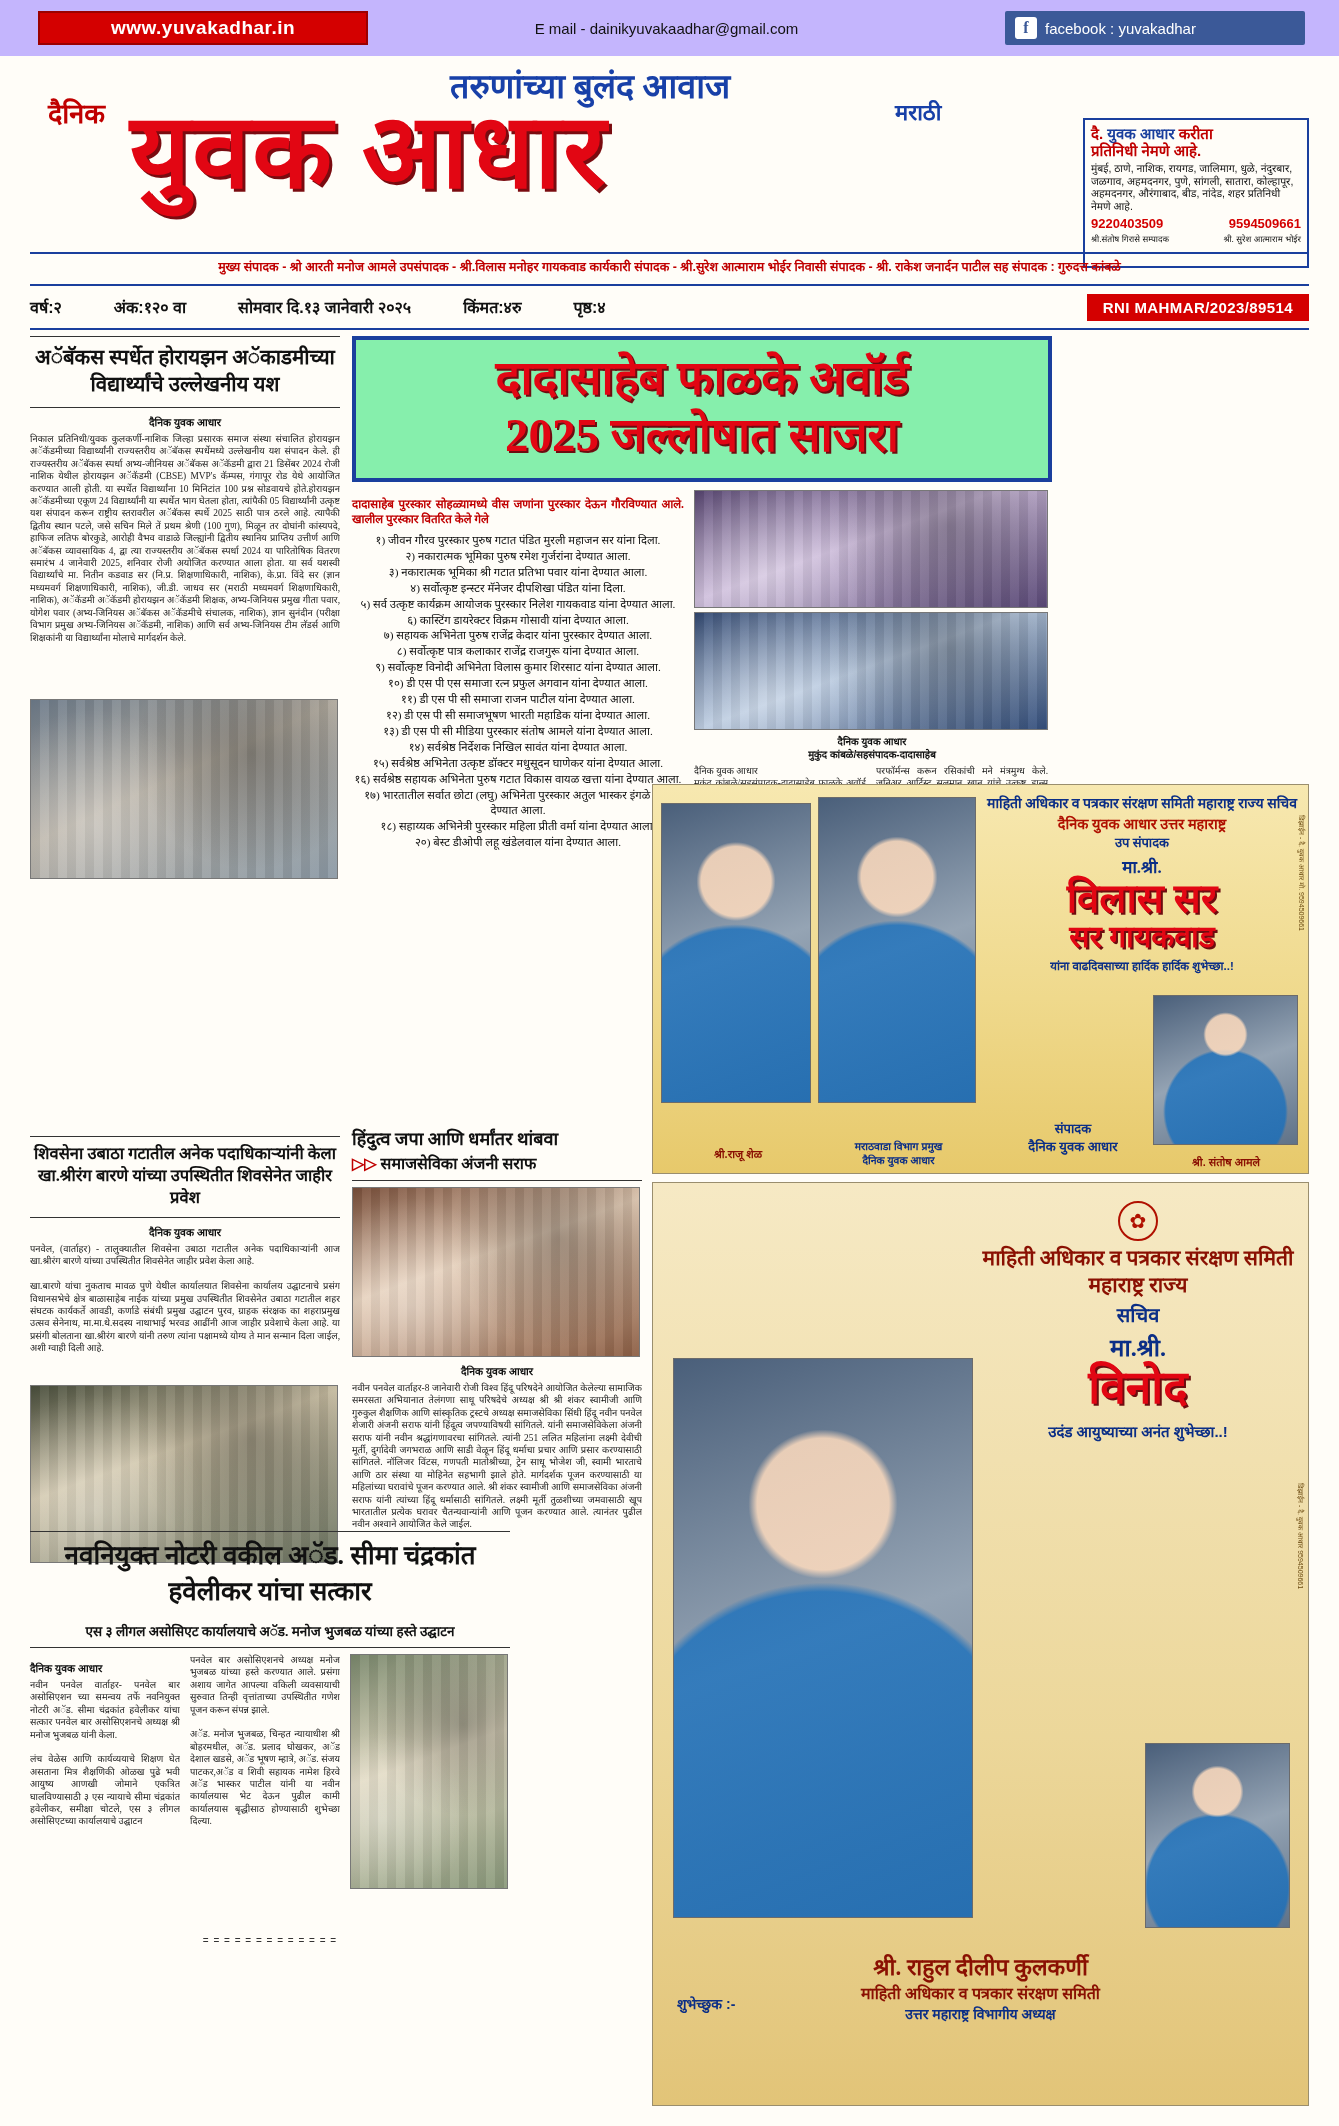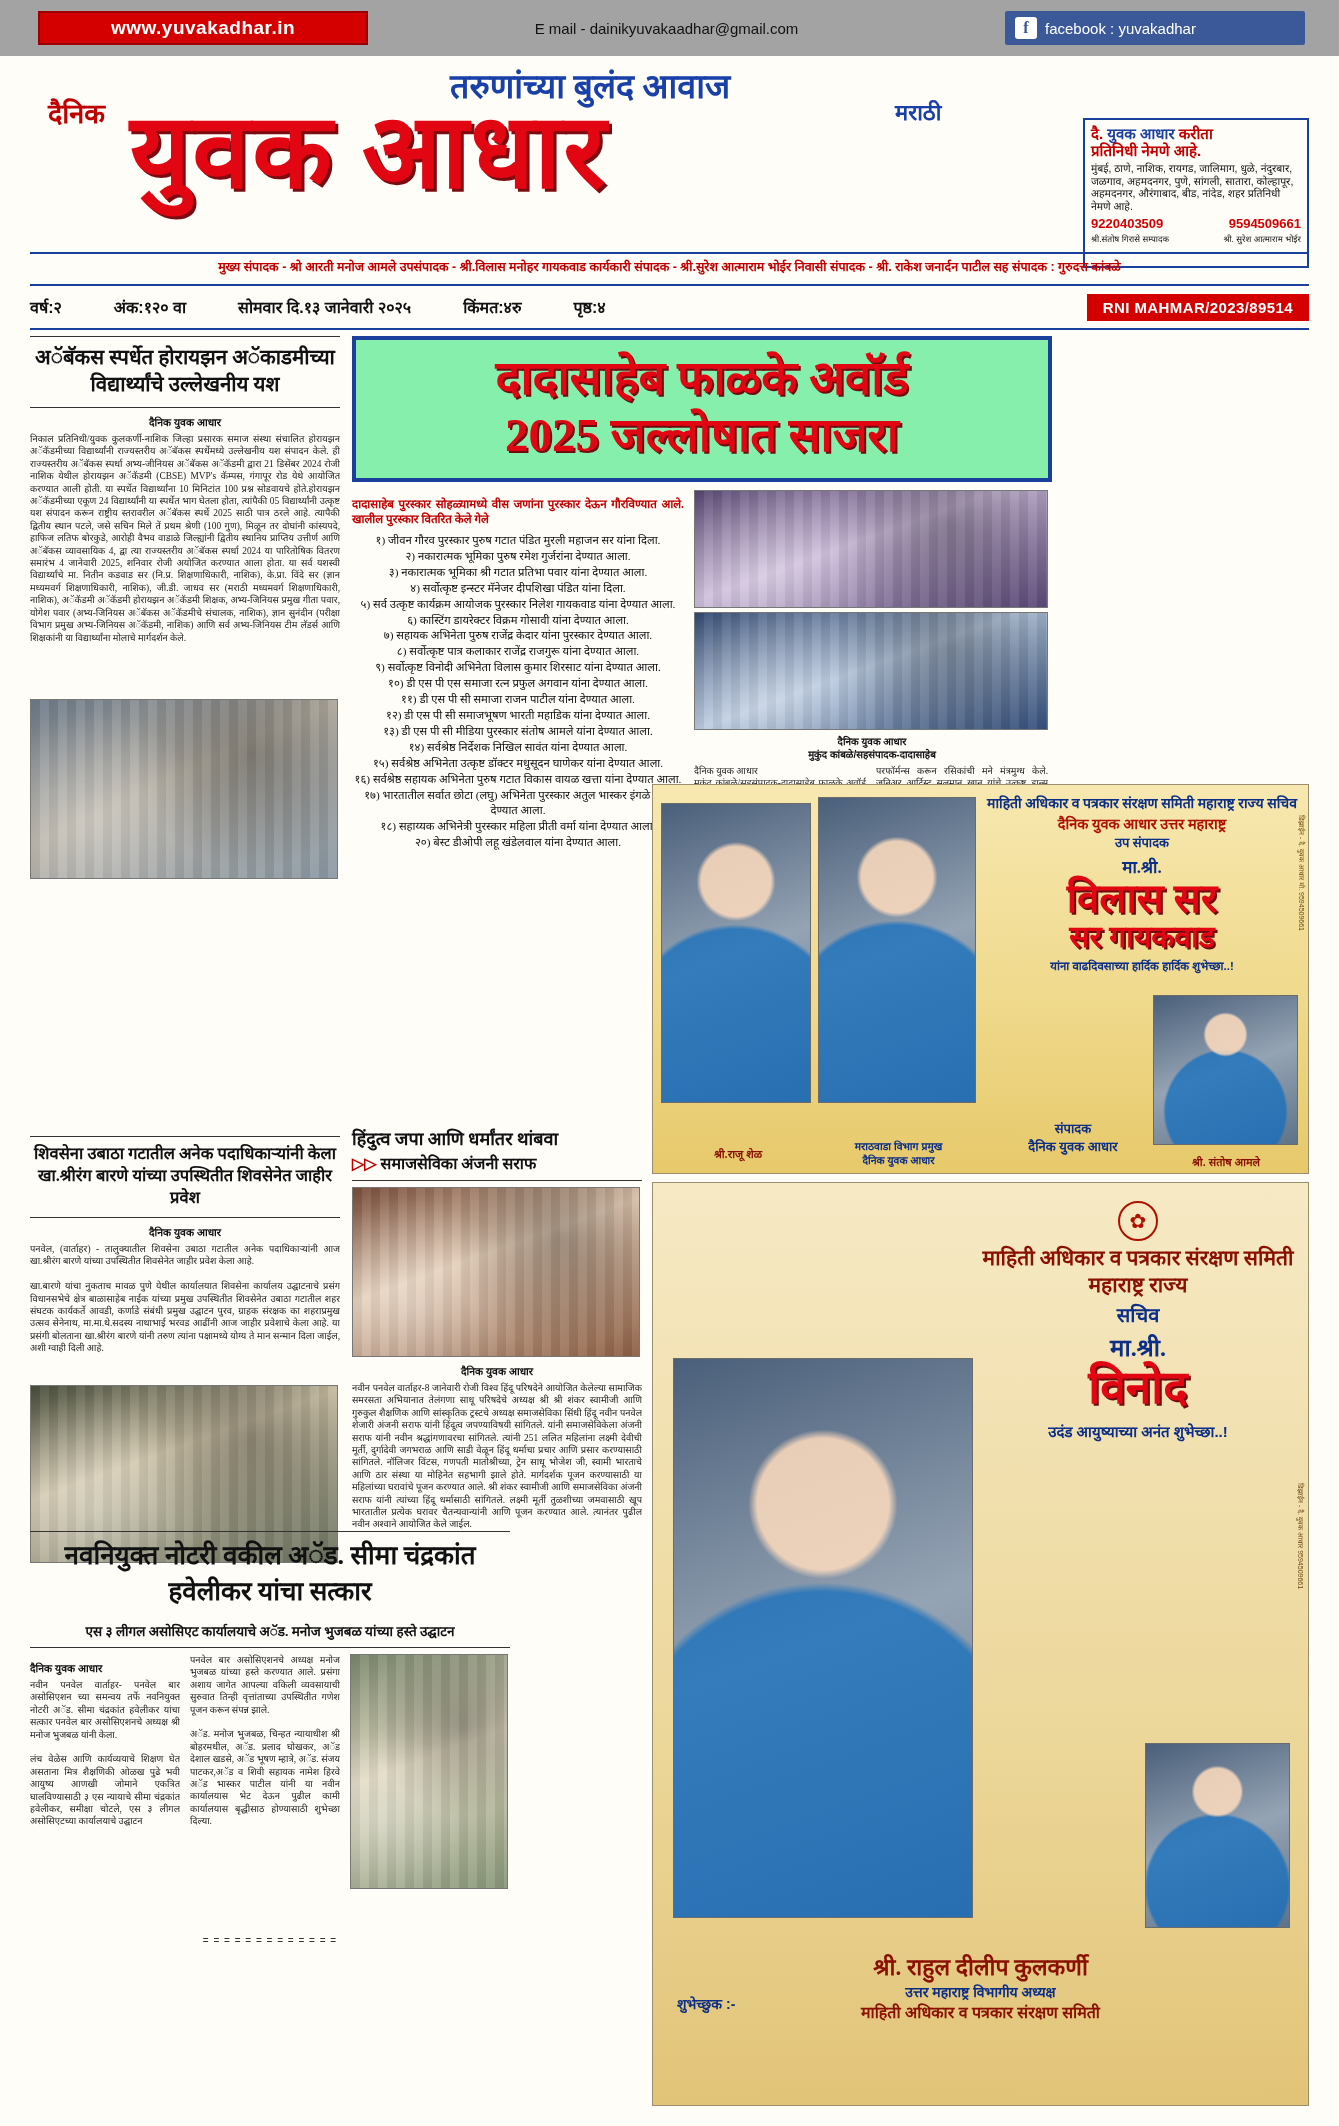--- a/index.html
+++ b/index.html
@@ -13,21 +13,21 @@
   .page {
     position:relative;
     width:1339px; height:2126px;
     background:#fffdf8;
     overflow:hidden;
   }
 
   
   .topbar {
     position:absolute; left:0; top:0; width:1339px; height:56px;
-    background:#a3a3a3;
+    background:#c4b5fd;
     display:flex; align-items:center;
   }
   .topbar-left {
     margin-left:38px;
     width:330px; height:34px;
     background:#d40000;
     border:2px solid #9b0000;
     display:flex; align-items:center; justify-content:center;
   }
   .topbar-left span {
@@ -391,21 +391,21 @@
         <div class="ad-name" style="font-size:24px;margin-top:2px;color:#0b2e86;text-shadow:none;">मा.श्री.</div>
         <div class="ad-name" style="font-size:46px;line-height:50px;">विनोद</div>
         <div style="font-size:15px;color:#0b2e86;font-weight:bold;margin-top:8px;">उदंड आयुष्याच्या अनंत शुभेच्छा..!</div>
       </div>
 
       <div class="ppl" style="left:20px; top:175px; width:300px; height:560px;"></div>
       <div class="ppl" style="right:18px; top:560px; width:145px; height:185px;"></div>
 
       <div style="position:absolute;left:0;right:0;bottom:82px;text-align:center;">
         <div class="ad-name" style="font-size:23px;color:#8a1002;text-shadow:none;">श्री. राहुल दीलीप कुलकर्णी</div>
+        <div style="font-size:16px;font-weight:bold;color:#8a1002;">माहिती अधिकार व पत्रकार संरक्षण समिती</div>
         <div style="font-size:14px;font-weight:bold;color:#0b2e86;">उत्तर महाराष्ट्र विभागीय अध्यक्ष</div>
-        <div style="font-size:16px;font-weight:bold;color:#8a1002;">माहिती अधिकार व पत्रकार संरक्षण समिती</div>
       </div>
       <div style="position:absolute;left:24px;bottom:92px;font-size:14px;font-weight:bold;color:#0b2e86;">शुभेच्छुक :-</div>
       <div class="vert-credit" style="right:3px; top:300px;">डिझाईन - दै. युवक आधार  9594509661</div>
     </div>
 
   </div>
 </div>
 
 </body></html>

